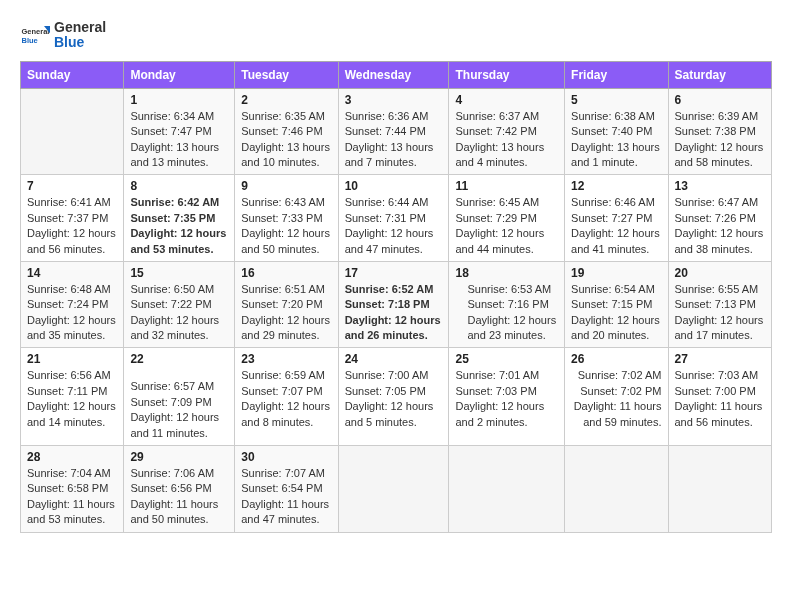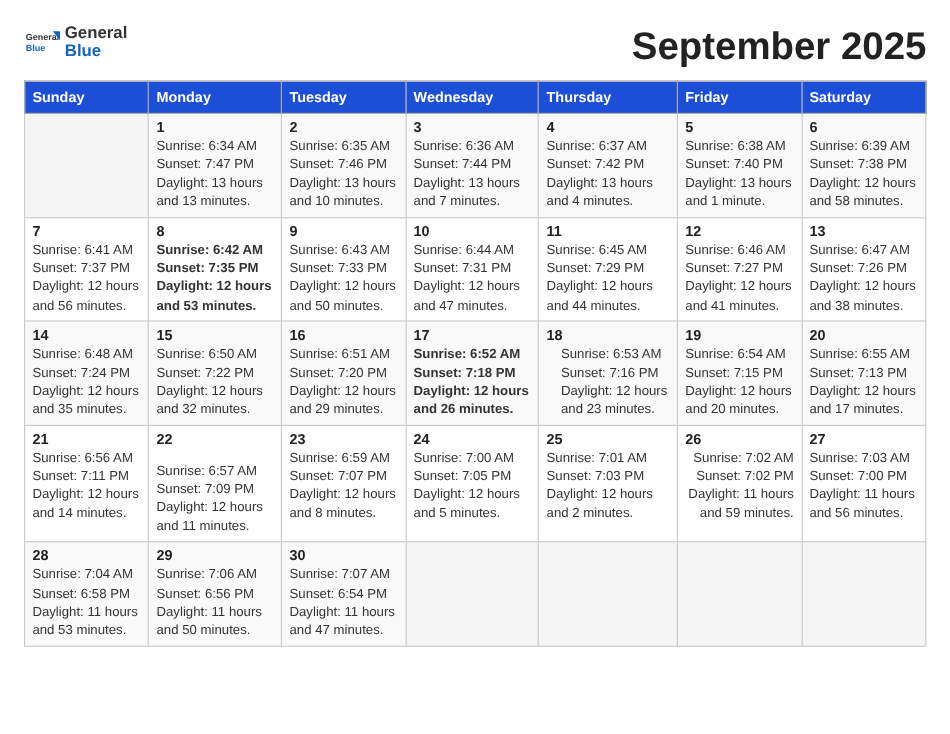--- a/index.html
+++ b/index.html
@@ -39,21 +39,21 @@
     .location-title {
       font-size: 15px;
       color: #444;
     }
     table {
       width: 100%;
       border-collapse: collapse;
       font-size: 11px;
     }
     thead tr th {
-      background-color: #1d4ed8;
+      background-color: #8b5cf6;
       color: #fff;
       text-align: left;
       padding: 6px 6px;
       font-size: 12px;
       font-weight: bold;
       border: 1px solid #aaa;
     }
     tbody tr td {
       border: 1px solid #ccc;
       padding: 4px 6px;
@@ -90,21 +90,20 @@
       <text x="2" y="18" font-family="Arial" font-size="10" font-weight="bold" fill="#333">General</text>
       <text x="2" y="30" font-family="Arial" font-size="10" font-weight="bold" fill="#1565c0">Blue</text>
       <polygon points="32,8 40,8 40,18" fill="#1565c0"></polygon>
     </svg>
     <div>
       <div style="font-size:14px;font-weight:bold;color:#333;line-height:1.1;">General</div>
       <div style="font-size:14px;font-weight:bold;color:#1565c0;line-height:1.1;">Blue</div>
     </div>
   </div>
   <div class="title-block">
-    <div class="month-title">September 2025</div>
   </div>
 </div>
 
 <table>
   <thead>
     <tr>
     <th>Sunday</th>
         <th>Monday</th>
         <th>Tuesday</th>
         <th>Wednesday</th>

